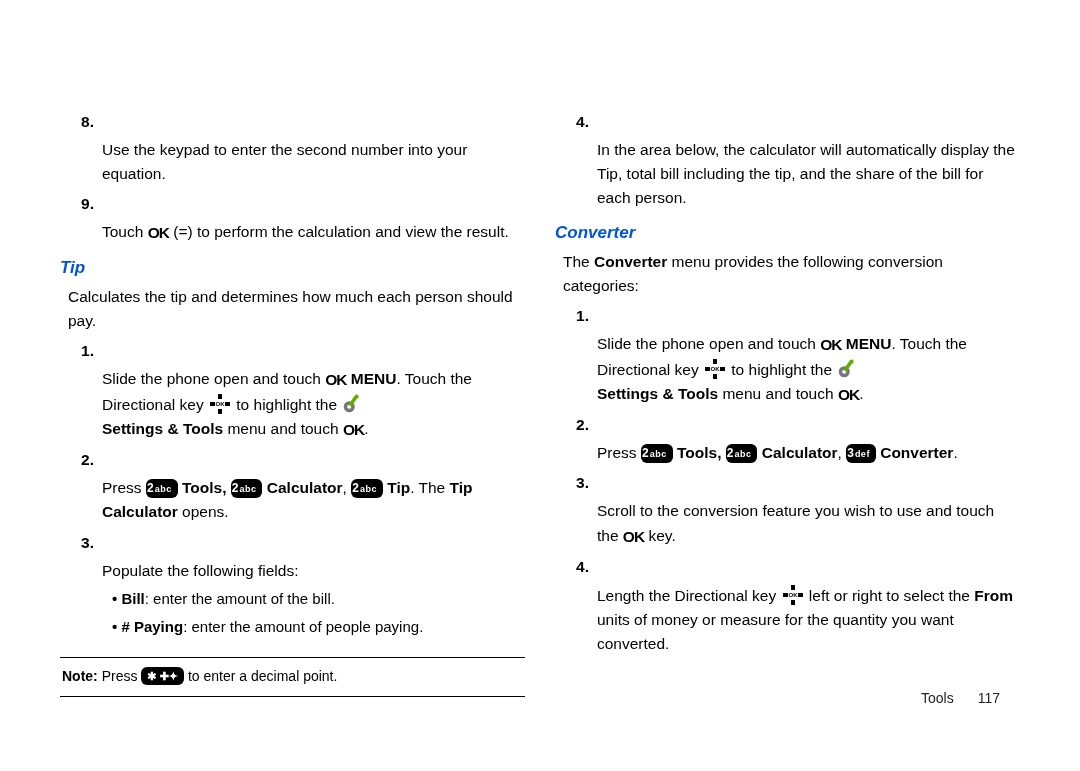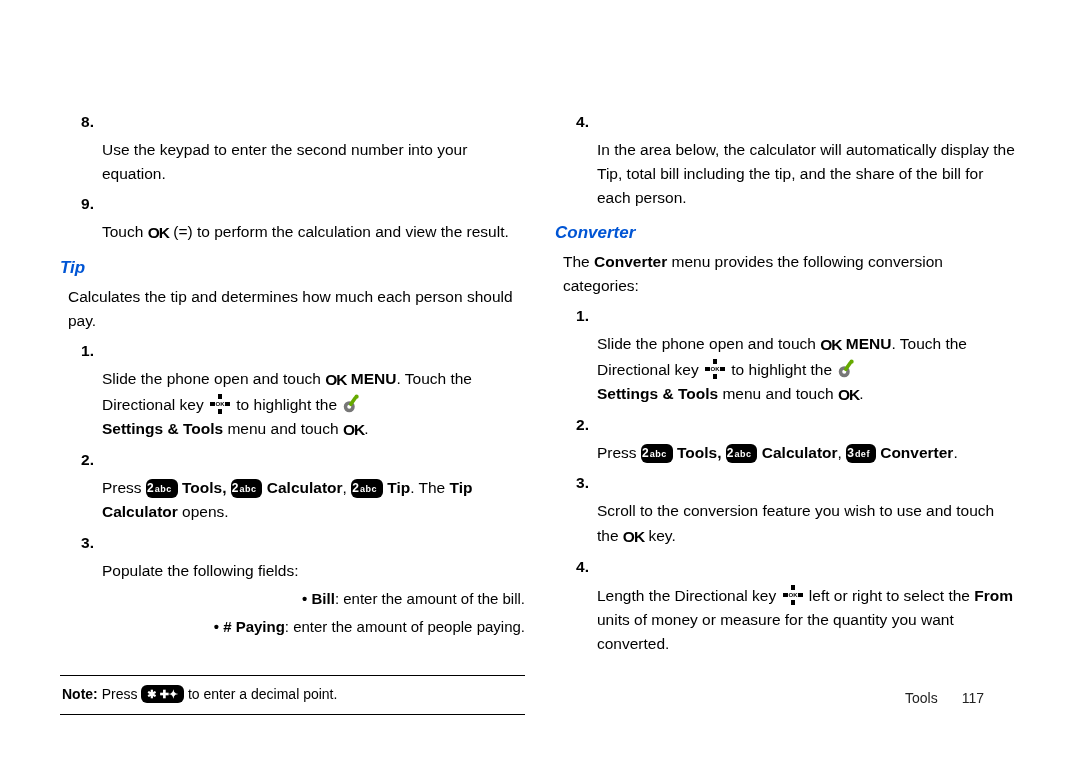--- a/index.html
+++ b/index.html
@@ -59,21 +59,20 @@
   ul.bullets > li::before {
     content: "• ";
   }
   ul.subbullets {
     list-style: none;
     padding: 0 0 0 10px;
     margin: 4px 0 2px 0;
     font-family: "Helvetica Neue Condensed", "Arial Narrow", Arial, sans-serif;
     font-stretch: condensed;
     font-size: 15px;
-    text-align: right;
   }
   ul.subbullets > li {
     margin-bottom: 5px;
   }
   ul.subbullets > li::before {
     content: "• ";
     font-weight: 700;
   }
   .icon-ok {
     font-weight: 900;
@@ -119,29 +118,29 @@
     display: inline-block;
     width: 22px;
     height: 22px;
     vertical-align: -5px;
   }
   .gearwrench svg { width: 22px; height: 22px; }
   .notebox {
     border-top: 1.5px solid #000;
     border-bottom: 1.5px solid #000;
     padding: 8px 2px;
-    margin-top: 32px;
+    margin-top: 14px;
     font-family: "Helvetica Neue Condensed", "Arial Narrow", Arial, sans-serif;
     font-stretch: condensed;
     font-size: 14px;
   }
   b { font-weight: 700; }
   .footer {
     position: absolute;
-    right: 96px;
+    right: 80px;
     top: 690px;
     font-size: 14px;
     color: #222;
   }
   .footer .sec { margin-right: 24px; }
 </style>
 </head>
 <body>
 
 <div class="page">

